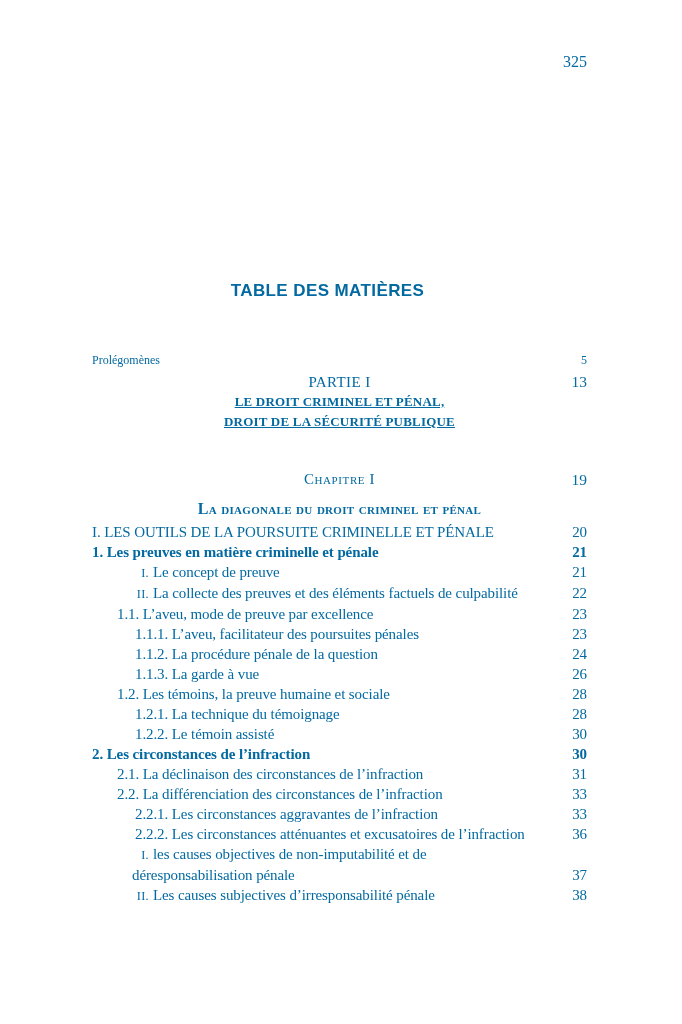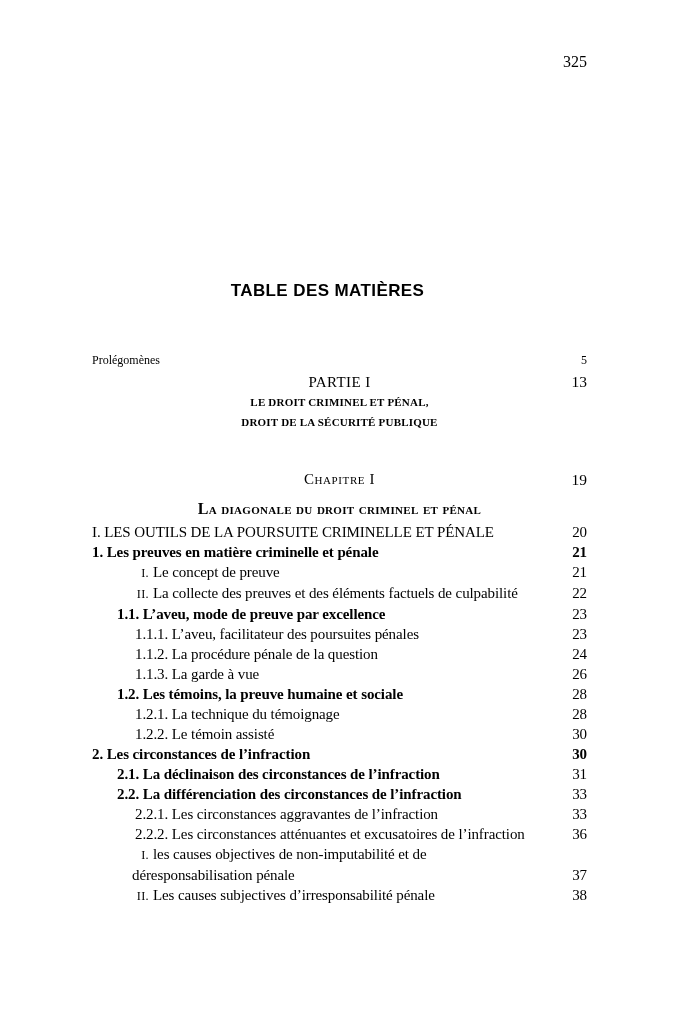--- a/index.html
+++ b/index.html
@@ -3,21 +3,21 @@
 <meta charset="utf-8">
 <style>
   * { margin:0; padding:0; box-sizing:border-box; }
   html,body { background:#ffffff; }
   body {
     width:682px; height:1024px;
     font-family:"Liberation Serif","DejaVu Serif",serif;
   }
   .page {
     position:relative; width:682px; height:1024px;
-    background:#ffffff; color:#000000; overflow:hidden;
+    background:#ffffff; color:#0369a1; overflow:hidden;
   }
   .folio {
     position:absolute; top:53px; left:92px; width:495px;
     text-align:right; font-size:16px; line-height:18px;
   }
   .doc-title {
     position:absolute; top:281px; left:80px; width:495px;
     text-align:center;
     font-family:"Liberation Sans","DejaVu Sans",sans-serif;
     font-size:17px; font-weight:700; letter-spacing:0.4px;
@@ -34,41 +34,41 @@
   }
   .kicker-row { position:relative; }
   .part-kicker {
     font-size:15px; line-height:20px; letter-spacing:0.4px;
   }
   .pgabs {
     position:absolute; right:0; top:0;
     font-size:15.5px; line-height:20px; font-variant:normal; letter-spacing:0;
   }
   .part-title {
-    font-weight:700; font-size:11px; line-height:20px; letter-spacing:0.2px;
+    font-weight:700; font-size:13px; line-height:20px; letter-spacing:0.2px;text-decoration:underline;
   }
   .chapter-block {
     position:absolute; top:470px; left:92px; width:495px; text-align:center;
   }
   .chap-kicker {
     font-variant:small-caps; font-size:15px; line-height:18px; letter-spacing:0.6px;
   }
   .chap-title {
     margin-top:11px; font-variant:small-caps; font-weight:700;
     font-size:16px; line-height:20px; letter-spacing:0.3px;
   }
   .toc {
     position:absolute; top:522px; left:92px; width:495px;
     font-size:15px; letter-spacing:-0.1px;
   }
   .toc-row { display:flex; justify-content:space-between; align-items:flex-start; line-height:20px; }
   .toc-row .txt { white-space:nowrap; }
   .toc-row .pg { flex-shrink:0; min-width:22px; padding-left:6px; text-align:right; }
   .lvl-top  .txt { padding-left:0; }
-  .lvl-l2   .txt { padding-left:25px;font-weight:bold; }
+  .lvl-l2   .txt { padding-left:25px; }
   .lvl-l3   .txt { padding-left:43px; }
   .lvl-roman .txt, .lvl-roman-cont .txt { padding-left:40px; }
   .prefix {
     display:inline-block; min-width:17px; margin-right:4px;
     text-align:right; font-size:12.3px; letter-spacing:0.3px;
   }
   .bold { font-weight:700; }
 </style>
 </head>
 <body>

